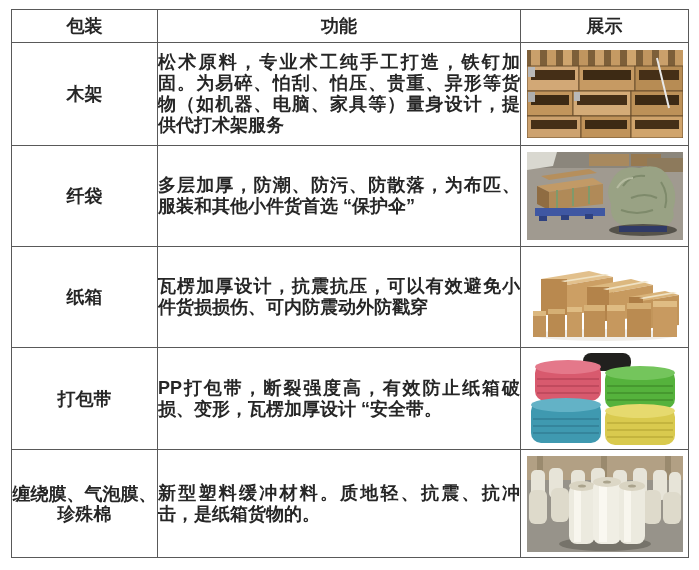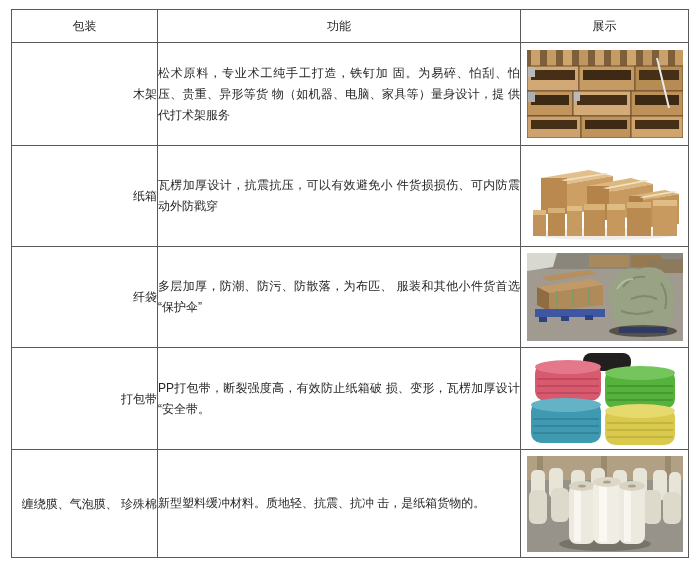--- a/index.html
+++ b/index.html
@@ -13,27 +13,27 @@
   .doc-table {
     position: absolute;
     left: 11px; top: 9px;
     width: 677px;
     border-collapse: collapse;
     table-layout: fixed;
   }
   .doc-table th, .doc-table td {
     border: 1px solid #595959;
     padding: 0;
-    font-size: 12px;
-    font-weight: normal;
+    font-size: 18px;
+    font-weight: bold;
     vertical-align: middle;
     overflow: hidden;
   }
   .header-row th { height: 33px; text-align: center; }
-  .package-cell { text-align: right; line-height: 20px; padding: 0 6px; }
+  .package-cell { text-align: center; line-height: 20px; padding: 0 6px; }
   .function-cell {
     text-align: left;
     padding: 6px 6px 6px 5px;
     line-height: 21px;
     text-align: justify;
     margin-left: 44px;
   }
   .photo-cell { text-align: center; }
   .photo { display: block; margin: 0 auto; }
 </style>
@@ -92,20 +92,55 @@
         <rect x="54" y="66" width="50" height="22" fill="#c0935a" stroke="#6b4e2d"></rect>
         <rect x="58" y="70" width="42" height="9" fill="#3d2a14"></rect>
         <rect x="104" y="66" width="52" height="22" fill="#d0a46c" stroke="#6b4e2d"></rect>
         <rect x="108" y="70" width="44" height="9" fill="#452f17"></rect>
 
         <rect x="1" y="17" width="7" height="10" fill="#b9b9b9"></rect>
         <rect x="1" y="42" width="7" height="10" fill="#aeaeae"></rect>
         <rect x="47" y="42" width="6" height="9" fill="#b9b9b9"></rect>
 
         <line x1="130" y1="8" x2="142" y2="58" stroke="#e9e9e9" stroke-width="2"></line>
+      </svg>
+    </td>
+  </tr>
+
+  <tr style="height:101px">
+    <td class="package-cell">纤袋</td>
+    <td class="function-cell">多层加厚，防潮、防污、防散落，为布匹、 服装和其他小件货首选 “保护伞”</td>
+    <td class="photo-cell">
+      <svg class="photo" width="156" height="88" viewBox="0 0 156 88">
+        <rect x="0" y="0" width="156" height="88" fill="#a09a90"></rect>
+        <rect x="0" y="0" width="156" height="16" fill="#8b867c"></rect>
+
+        <polygon points="0,0 30,0 26,14 0,18" fill="#d9d8d0"></polygon>
+
+        <rect x="62" y="2" width="40" height="12" fill="#a8895e"></rect>
+        <rect x="104" y="2" width="30" height="12" fill="#977950"></rect>
+        <rect x="120" y="6" width="36" height="14" fill="#8d7a5c"></rect>
+
+        <polygon points="10,34 66,26 76,32 22,40" fill="#c29a66"></polygon>
+        <polygon points="10,34 22,40 22,58 10,52" fill="#8f6c42"></polygon>
+        <polygon points="22,40 76,32 76,52 22,58" fill="#b08a58"></polygon>
+        <line x1="30" y1="38" x2="30" y2="56" stroke="#7f9a6b" stroke-width="2"></line>
+        <line x1="46" y1="36" x2="46" y2="54" stroke="#7f9a6b" stroke-width="2"></line>
+        <line x1="62" y1="34" x2="62" y2="52" stroke="#7f9a6b" stroke-width="2"></line>
+        <polygon points="14,24 62,17 70,21 22,28" fill="#b68f5c"></polygon>
+        <rect x="8" y="56" width="70" height="8" fill="#3f57a2"></rect>
+        <rect x="12" y="64" width="8" height="5" fill="#2e4180"></rect>
+        <rect x="34" y="63" width="8" height="5" fill="#2e4180"></rect>
+        <rect x="58" y="62" width="8" height="5" fill="#2e4180"></rect>
+
+        <path d="M84 30 Q92 12 112 16 Q134 10 142 26 Q152 40 146 58 Q150 72 132 76 Q112 82 98 74 Q82 70 84 52 Q78 38 84 30 Z" fill="#99a284"></path>
+        <path d="M96 34 Q104 22 118 24 M104 46 Q118 40 130 46 M94 58 Q110 64 126 58 M134 30 Q142 42 138 56" stroke="#7e8a6b" stroke-width="2" fill="none"></path>
+        <path d="M90 36 Q96 26 106 26" stroke="#b5bba0" stroke-width="2" fill="none"></path>
+        <ellipse cx="116" cy="78" rx="34" ry="6" fill="#55524a"></ellipse>
+        <rect x="92" y="74" width="48" height="6" fill="#2f3a66"></rect>
       </svg>
     </td>
   </tr>
 
   <tr style="height:101px">
     <td class="package-cell">纸箱</td>
     <td class="function-cell">瓦楞加厚设计，抗震抗压，可以有效避免小 件货损损伤、可内防震动外防戳穿</td>
     <td class="photo-cell">
       <svg class="photo" width="156" height="92" viewBox="0 0 156 92">
         <rect x="0" y="0" width="156" height="92" fill="#ffffff"></rect>
@@ -131,55 +166,20 @@
         <rect x="40" y="56" width="15" height="30" fill="#c79a60"></rect>
             <rect x="40" y="56" width="15" height="5" fill="#dfbc83"></rect>
         <rect x="57" y="54" width="21" height="32" fill="#bd8e54"></rect>
             <rect x="57" y="54" width="21" height="6" fill="#d8b277"></rect>
         <rect x="80" y="54" width="18" height="32" fill="#c6985e"></rect>
             <rect x="80" y="54" width="18" height="6" fill="#dfbc83"></rect>
         <rect x="100" y="52" width="24" height="34" fill="#ba8b51"></rect>
             <rect x="100" y="52" width="24" height="6" fill="#d5af74"></rect>
         <rect x="126" y="50" width="24" height="36" fill="#c89a60"></rect>
             <rect x="126" y="50" width="24" height="6" fill="#e0bd84"></rect>
-      </svg>
-    </td>
-  </tr>
-
-  <tr style="height:101px">
-    <td class="package-cell">纤袋</td>
-    <td class="function-cell">多层加厚，防潮、防污、防散落，为布匹、 服装和其他小件货首选 “保护伞”</td>
-    <td class="photo-cell">
-      <svg class="photo" width="156" height="88" viewBox="0 0 156 88">
-        <rect x="0" y="0" width="156" height="88" fill="#a09a90"></rect>
-        <rect x="0" y="0" width="156" height="16" fill="#8b867c"></rect>
-
-        <polygon points="0,0 30,0 26,14 0,18" fill="#d9d8d0"></polygon>
-
-        <rect x="62" y="2" width="40" height="12" fill="#a8895e"></rect>
-        <rect x="104" y="2" width="30" height="12" fill="#977950"></rect>
-        <rect x="120" y="6" width="36" height="14" fill="#8d7a5c"></rect>
-
-        <polygon points="10,34 66,26 76,32 22,40" fill="#c29a66"></polygon>
-        <polygon points="10,34 22,40 22,58 10,52" fill="#8f6c42"></polygon>
-        <polygon points="22,40 76,32 76,52 22,58" fill="#b08a58"></polygon>
-        <line x1="30" y1="38" x2="30" y2="56" stroke="#7f9a6b" stroke-width="2"></line>
-        <line x1="46" y1="36" x2="46" y2="54" stroke="#7f9a6b" stroke-width="2"></line>
-        <line x1="62" y1="34" x2="62" y2="52" stroke="#7f9a6b" stroke-width="2"></line>
-        <polygon points="14,24 62,17 70,21 22,28" fill="#b68f5c"></polygon>
-        <rect x="8" y="56" width="70" height="8" fill="#3f57a2"></rect>
-        <rect x="12" y="64" width="8" height="5" fill="#2e4180"></rect>
-        <rect x="34" y="63" width="8" height="5" fill="#2e4180"></rect>
-        <rect x="58" y="62" width="8" height="5" fill="#2e4180"></rect>
-
-        <path d="M84 30 Q92 12 112 16 Q134 10 142 26 Q152 40 146 58 Q150 72 132 76 Q112 82 98 74 Q82 70 84 52 Q78 38 84 30 Z" fill="#99a284"></path>
-        <path d="M96 34 Q104 22 118 24 M104 46 Q118 40 130 46 M94 58 Q110 64 126 58 M134 30 Q142 42 138 56" stroke="#7e8a6b" stroke-width="2" fill="none"></path>
-        <path d="M90 36 Q96 26 106 26" stroke="#b5bba0" stroke-width="2" fill="none"></path>
-        <ellipse cx="116" cy="78" rx="34" ry="6" fill="#55524a"></ellipse>
-        <rect x="92" y="74" width="48" height="6" fill="#2f3a66"></rect>
       </svg>
     </td>
   </tr>
 
   <tr style="height:102px">
     <td class="package-cell">打包带</td>
     <td class="function-cell">PP打包带，断裂强度高，有效防止纸箱破 损、变形，瓦楞加厚设计 “安全带。</td>
     <td class="photo-cell">
       <svg class="photo" width="156" height="92" viewBox="0 0 156 92">
         <rect x="0" y="0" width="156" height="92" fill="#ffffff"></rect>

